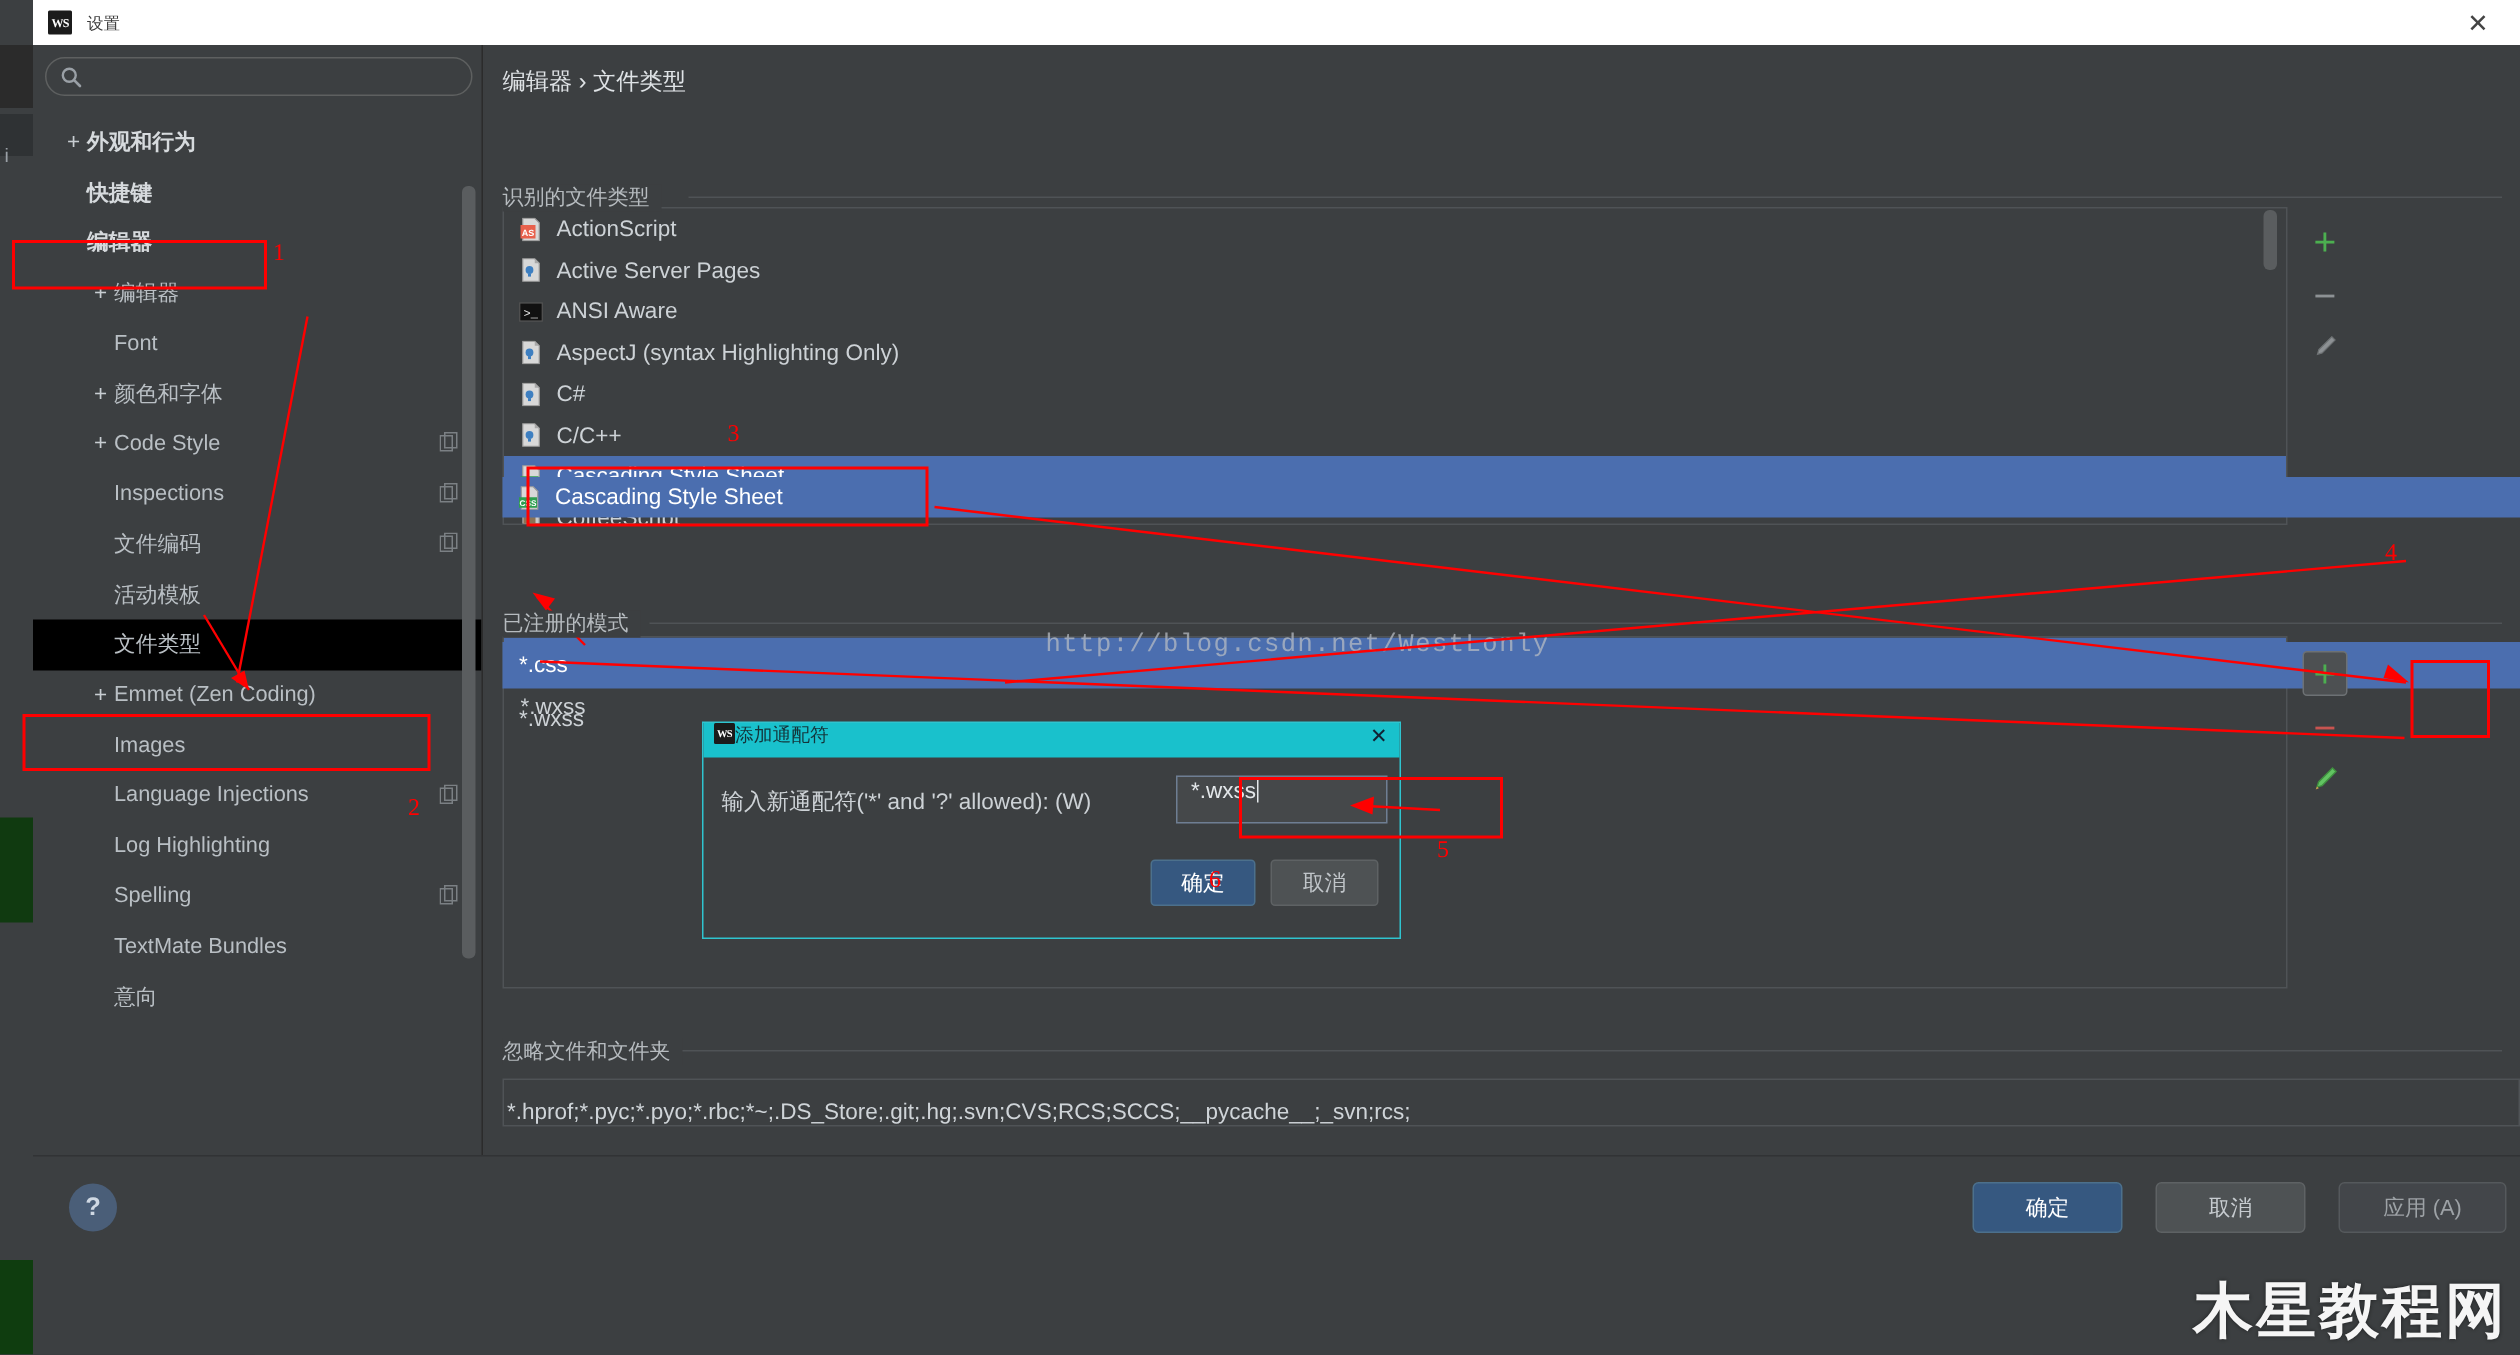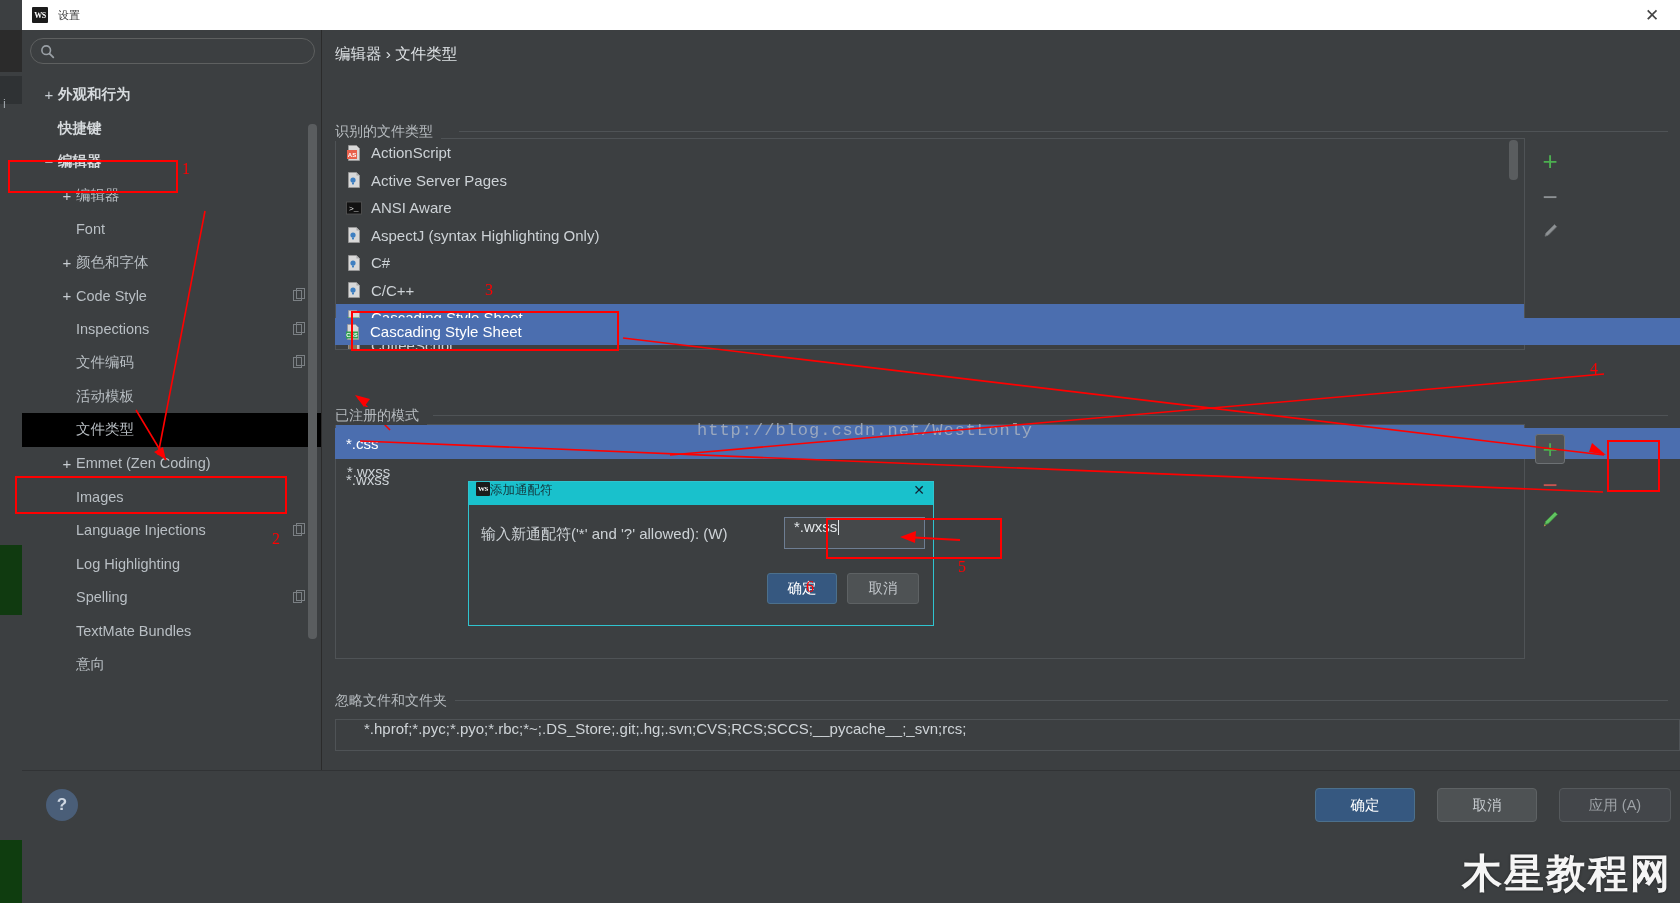--- a/index.html
+++ b/index.html
@@ -115,21 +115,21 @@
     width:30px; height:30px; display:flex; align-items:center; justify-content:center;
     margin-top:6px;
   }
   .plus-g { color:#4caf50; font-size:26px; line-height:1; font-weight:300; }
   .minus-g { color:#8d9194; font-size:26px; line-height:1; font-weight:300; }
   .minus-r { color:#c75450; font-size:26px; line-height:1; font-weight:300; }
 
   
   .ignore-field {
     position:absolute; border:1px solid #4f5356; background:#3c3f41;
-    color:#cfd4d8; font-size:15px; display:flex; align-items:flex-start; padding-left:28px;
+    color:#cfd4d8; font-size:15px; display:flex; align-items:flex-end; padding-left:2px;
   }
 
   
   .btnbar { position:absolute; left:22px; top:770px; width:1658px; height:70px; background:#3c3f41;
             border-top:1px solid #313335; }
   .help-btn {
     position:absolute; left:24px; top:18px; width:32px; height:32px; border-radius:50%;
     background:#4a5e78; color:#cfd8e3; display:flex; align-items:center; justify-content:center;
     font-size:17px; font-weight:bold;
   }

